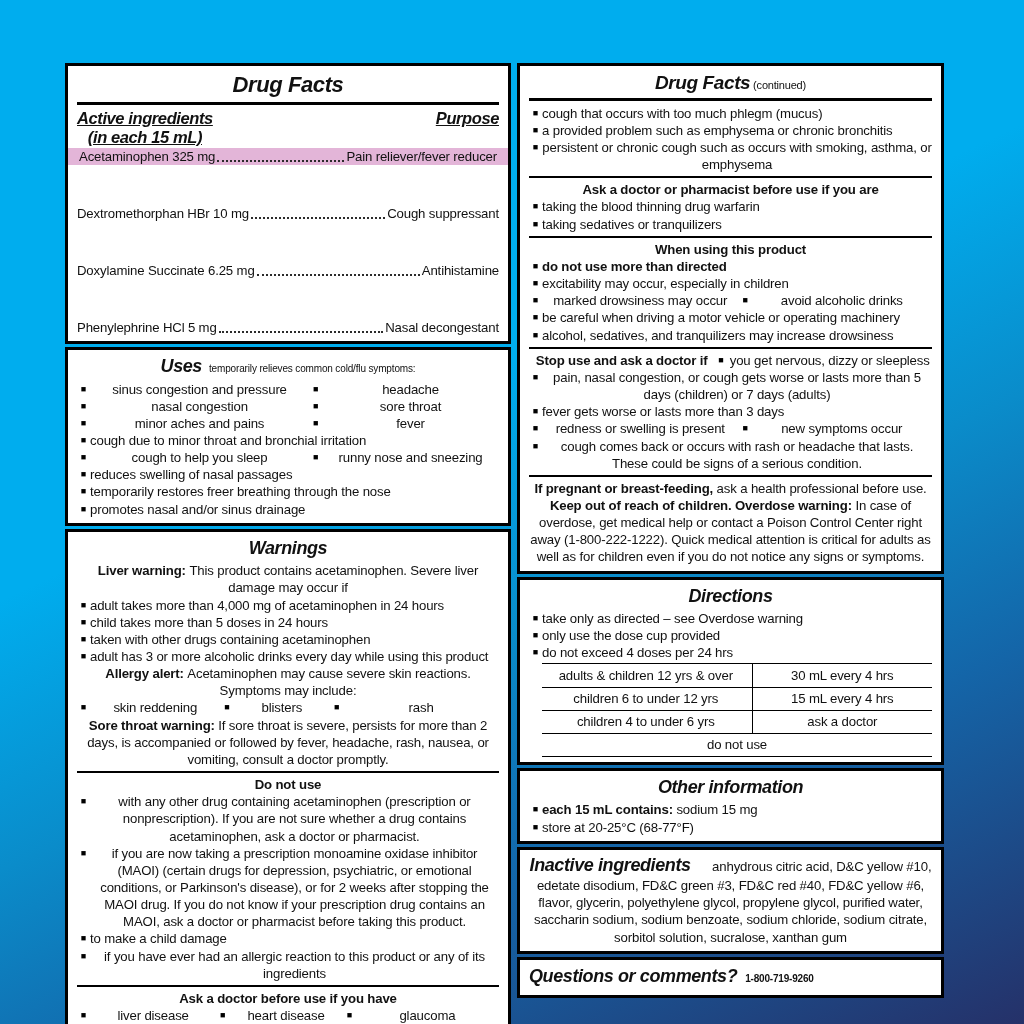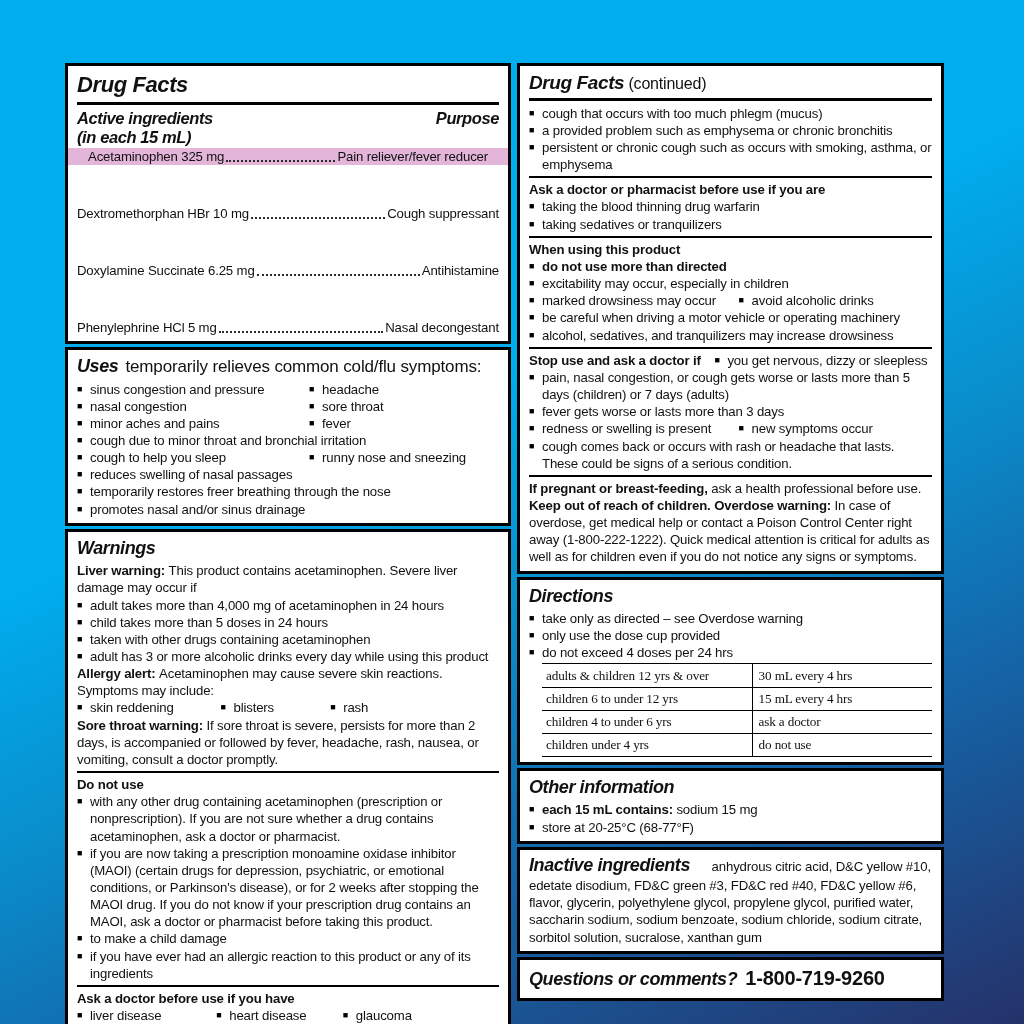--- a/index.html
+++ b/index.html
@@ -12,48 +12,48 @@
   .panel-wrap{
     position:absolute;left:65px;top:63px;width:879px;height:901px;
     display:flex;gap:6px;
   }
   .col{display:flex;flex-direction:column;gap:3px;}
   .col-left{width:446px;}
   .col-right{flex:1;}
   .box{
     background:#fff;border:3px solid #000;color:#111;
     padding:4px 9px 5px 9px;font-size:13.2px;line-height:1.3;
-    letter-spacing:-0.15px;position:relative;box-sizing:border-box;
+    letter-spacing:-0.15px;position:relative;box-sizing:border-box;text-align:center;
   }
   .grow{flex:1;}
   .titleline{margin:1px 0 2px 0;}
   .ttl{font-style:italic;font-weight:700;letter-spacing:-0.4px;}
   .ttl.lg{font-size:22px;}
   .ttl.md{font-size:18px;}
-  .suffix{font-size:16px;font-weight:400;letter-spacing:-0.2px;}
-  .after{font-size:17px;font-weight:400;font-style:normal;margin-left:7px;letter-spacing:-0.15px;}
-  .afterb{font-size:20px;font-weight:700;font-style:normal;margin-left:8px;letter-spacing:-0.2px;}
+  .suffix{font-size:11px;font-weight:400;letter-spacing:-0.2px;}
+  .after{font-size:10px;font-weight:400;font-style:normal;margin-left:7px;letter-spacing:-0.15px;}
+  .afterb{font-size:10px;font-weight:700;font-style:normal;margin-left:8px;letter-spacing:-0.2px;}
   .rule{border-top:2px solid #000;margin:3px 0;}
   .rule.thick{border-top-width:3px;margin:2px 0 4px 0;}
   .para{margin:0;}
   .b{font-weight:700;}
   .brow{display:flex;}
   .bi{display:flex;flex:0 1 auto;}
   .bi.grow-cell{flex:1;}
   .bx{flex:0 0 13px;font-size:9px;padding-top:3px;color:#000;}
   .bt{flex:1;}
   .lrow{display:flex;align-items:flex-end;white-space:nowrap;margin-top:40px;}
-  .lrow.hl{background:#e3b5d8;margin:0 -9px;padding:0 20px;}
+  .lrow.hl{background:#e3b5d8;margin:0 -9px;padding:0 11px;}
   .ldots{flex:1;border-bottom:2.5px dotted #2b2b2b;margin:0 2px 3px 2px;min-width:10px;}
   .aih{display:flex;justify-content:space-between;align-items:flex-start;margin:2px 0 1px 0;}
-  .aih .ttl{font-size:16.5px;line-height:1.15;display:block;}
+  .aih .ttl{font-size:16.5px;line-height:1.15;display:block;text-decoration:underline;}
   .runin{font-size:13.2px;}
   .runin .ttl{font-size:18px;margin-right:18px;}
   .dtable{margin-left:13px;border-top:1.5px solid #000;margin-top:2px;}
-  .trow{display:flex;border-bottom:1.5px solid #000;font-family:Liberation Serif, serif;}
+  .trow{display:flex;border-bottom:1.5px solid #000;}
   .tc1{width:54%;border-right:1.5px solid #000;padding:2.5px 6px 2.5px 4px;box-sizing:border-box;}
   .tc2{flex:1;padding:2.5px 6px;}
   .arrow{
     position:absolute;right:9px;bottom:5px;font-size:15px;line-height:1;color:#000;
   }
   .qline{display:flex;align-items:baseline;}
 </style>
 </head>
 <body>
 
@@ -406,21 +406,20 @@
           </div>
           <div class="trow">
             <div class="tc1">children 6 to under 12 yrs</div>
             <div class="tc2">15 mL every 4 hrs</div>
           </div>
           <div class="trow">
             <div class="tc1">children 4 to under 6 yrs</div>
             <div class="tc2">ask a doctor</div>
           </div>
           <div class="trow">
-            <div class="tc1">children under 4 yrs</div>
             <div class="tc2">do not use</div>
           </div>
         </div>
       </div>
       <div class="box">
         <div class="titleline"><span class="ttl md">Other information</span></div>
         <div class="brow">
           <div class="bi">
             <span class="bx">■</span>
             <span class="bt"><span class="b">each 15 mL contains:</span><span> sodium 15 mg</span></span>

